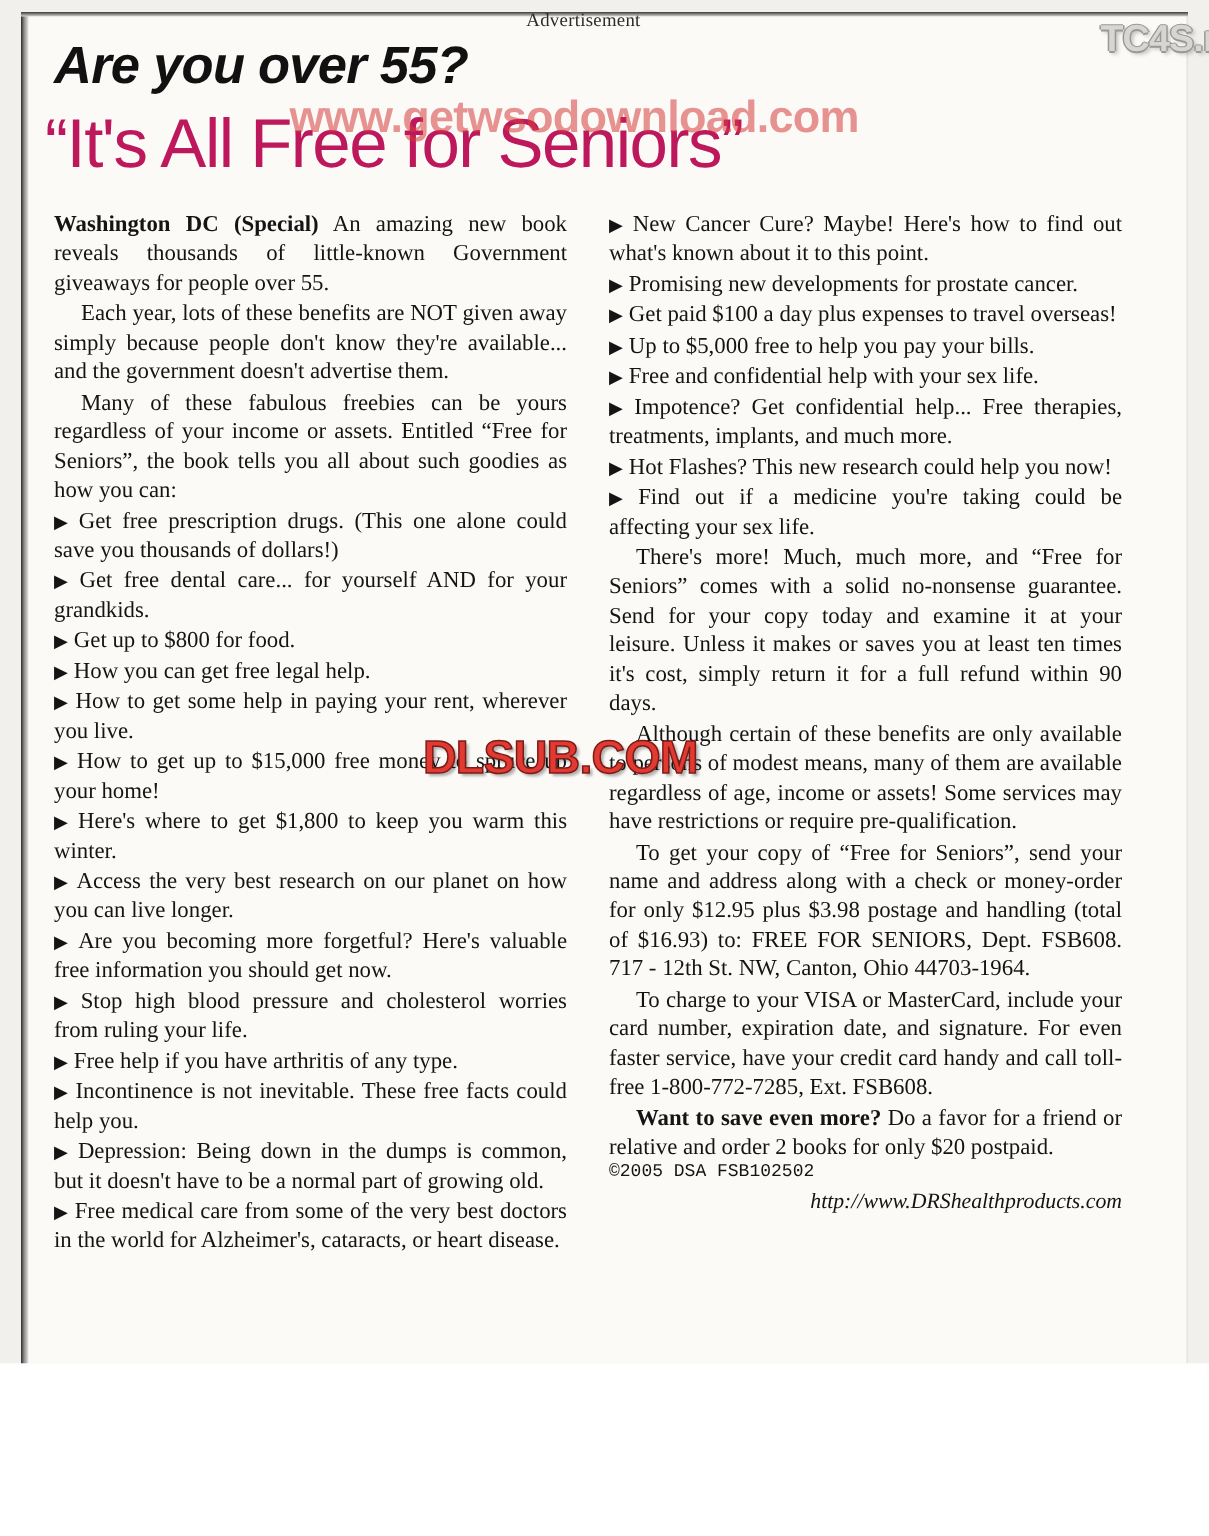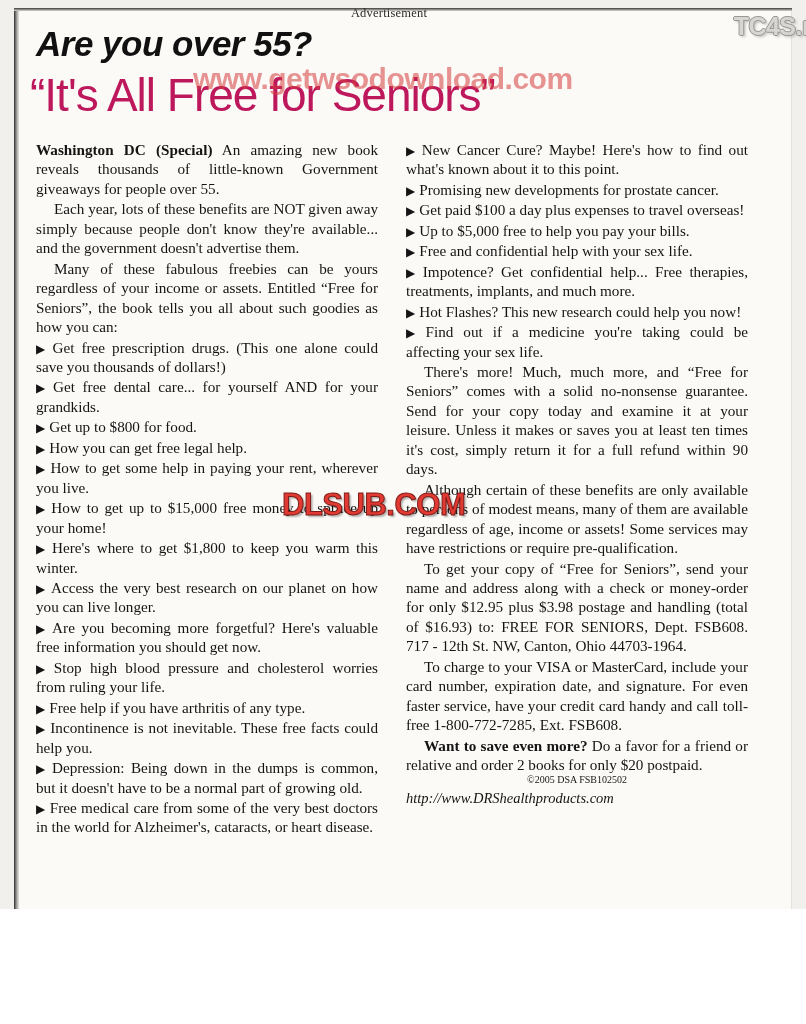--- a/index.html
+++ b/index.html
@@ -112,28 +112,29 @@
   .bullet .mark {
     font-family: "DejaVu Sans", sans-serif;
     font-size: 12px;
     padding-right: 4px;
   }
   .lead {
     font-weight: bold;
   }
   .copyright {
     display: block;
-    text-align: center;
-    font-size: 10px;
+    text-align: left;
+    font-size: 12px;
     letter-spacing: 0px;
     margin-top: -2px;
+    font-family: Liberation Mono, monospace;
   }
   .url-line {
     display: block;
-    text-align: left;
+    text-align: right;
     font-style: italic;
     font-size: 14.5px;
     margin-top: 3px;
   }
   
   .wm {
     position: absolute;
     font-family: "Liberation Sans", sans-serif;
     font-weight: bold;
     pointer-events: none;

